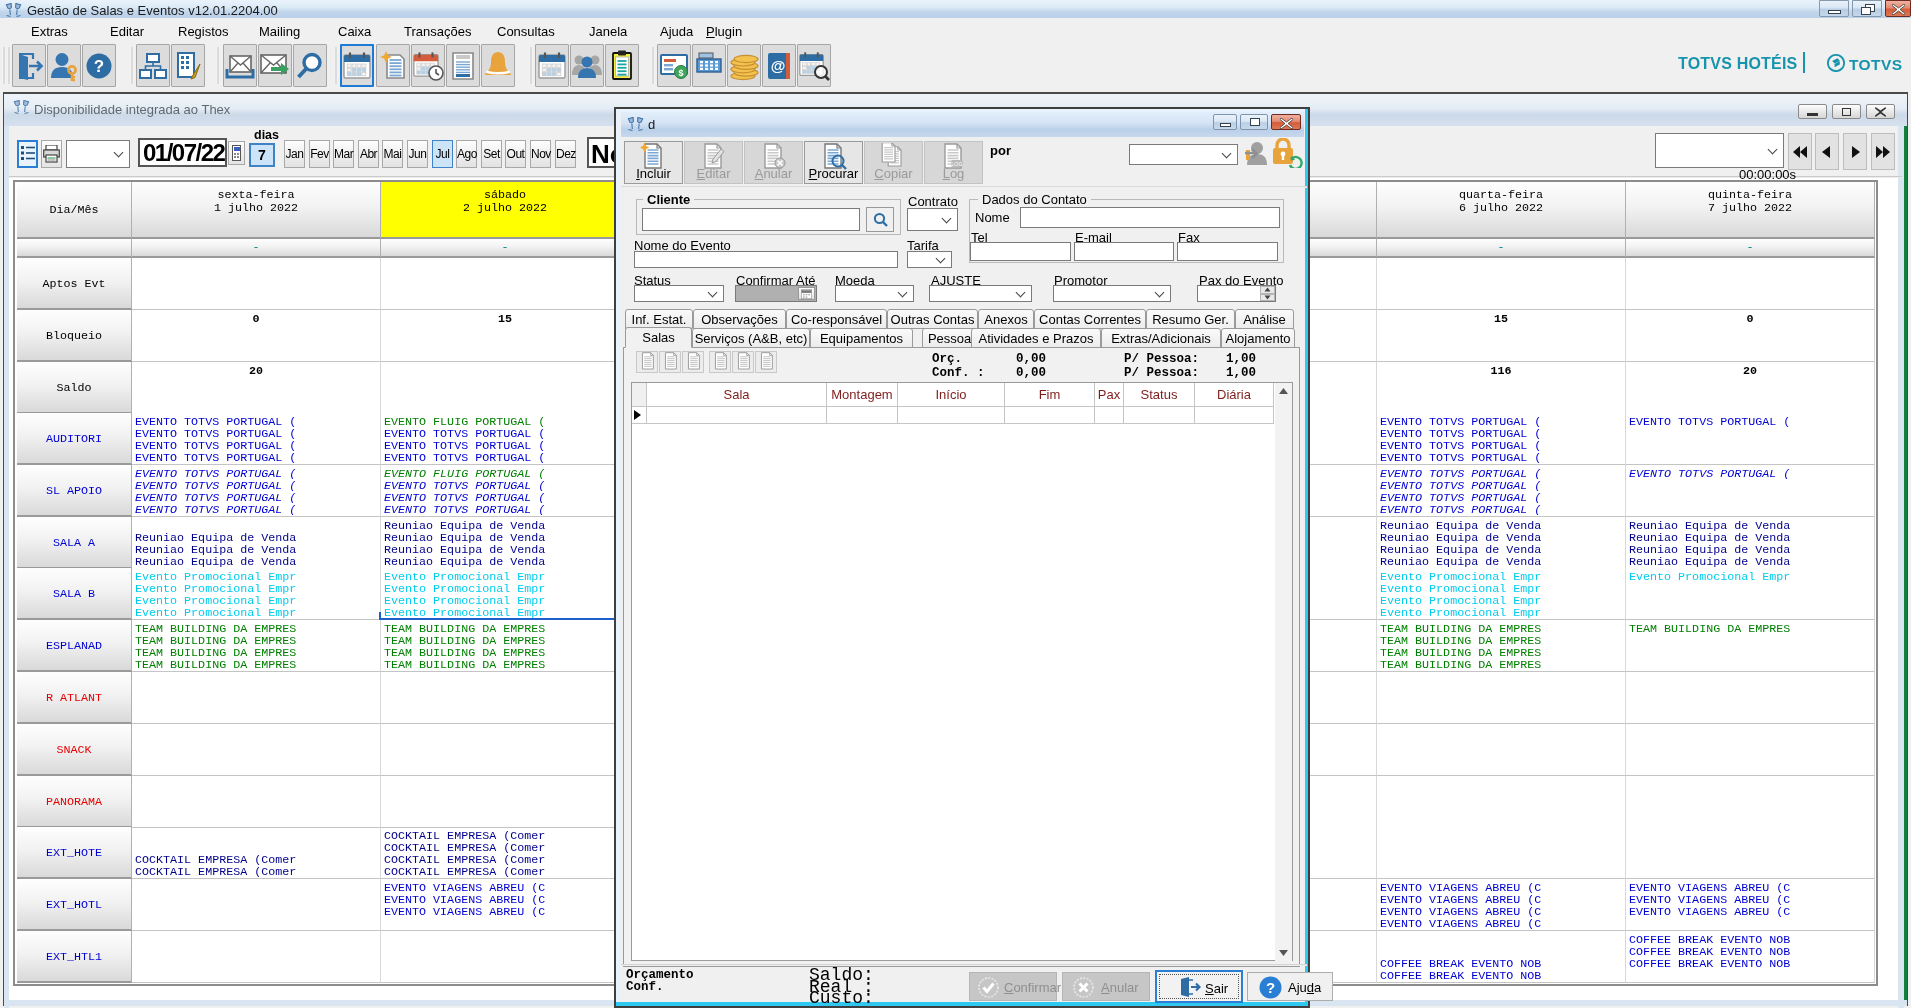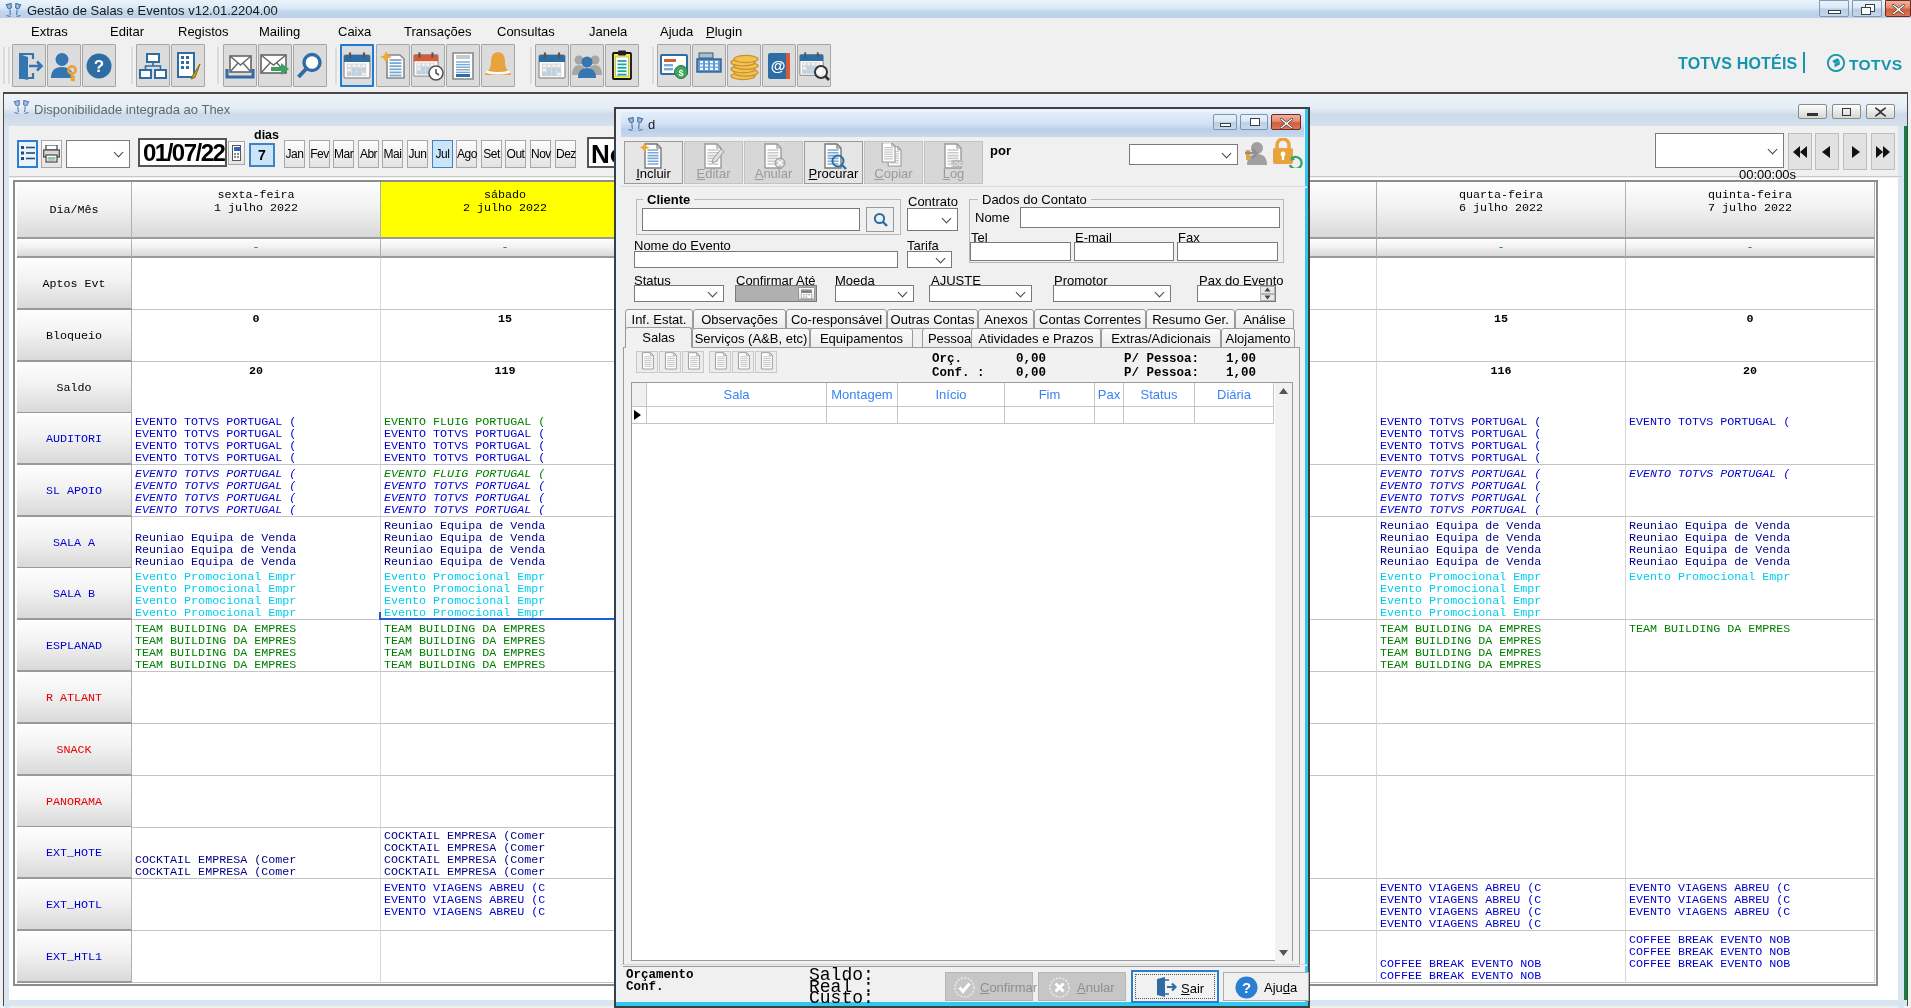--- a/index.html
+++ b/index.html
@@ -55,23 +55,23 @@
 .dtb.dis { color:#9a9a9a; border-color:#c3c3c3; background:#d7d7d7; }
 .dtb .lbl { position:absolute; bottom:2px; width:100%; }
 .u { text-decoration:underline; }
 .flabel { position:absolute; font-size:13px; color:#000; white-space:nowrap; }
 .field { position:absolute; background:#fff; border:1px solid #7a7a7a; }
 .group { position:absolute; border:1px solid #b9b9b9; }
 .group .glabel { position:absolute; left:8px; top:-8px; background:#f0f0f0; padding:0 4px; font-size:13px; }
 .tab { position:absolute; background:linear-gradient(180deg,#fafafa,#ececec); border:1px solid #9a9a9a;
   border-radius:3px 3px 0 0; font-size:13px; text-align:center; color:#000; }
 .dgh { position:absolute; background:#fff; border-right:1px solid #c5c5c5; border-bottom:1px solid #c5c5c5;
-  font-size:13px; text-align:center; color:#3b82f6; }
+  font-size:13px; text-align:center; color:#7f1d1d; }
 .bbtn { position:absolute; height:29px; font-size:13px; color:#000; background:#f0f0f0;
-  border:1px solid #adadad; text-align:center; }
+  border:1px solid #adadad; text-align:center;margin-left:24px; }
 .sbtn { position:absolute; width:22px; height:22px; background:#ececec; border:1px solid #c9c9c9; }
 </style>
 </head>
 <body>
 <div class="abs" id="titlebar">
     <span class="ttext">Gestão de Salas e Eventos v12.01.2204.00</span>
   </div>
 <svg class="abs" style="left:5px;top:3px;opacity:1.0" width="18" height="15" viewBox="0 0 18 15">
 <g stroke="#3a6ea5" fill="#9db8d9" stroke-width="1">
 <path d="M2 1 L7 1 L6.2 5 A2.6 2.6 0 0 1 2.8 5 Z" transform="rotate(-15 4.5 4)"></path>
@@ -581,21 +581,20 @@
       <div class="hcell" style="left:1611px;top:57px;width:249px;height:19px;color:#008080;line-height:17px">-</div>
       <div class="dcell" style="left:117px;top:128px;width:249px;height:52px;text-align:center;padding-left:0;font-weight:bold;">0</div>
       <div class="dcell" style="left:117px;top:180px;width:249px;height:52px;text-align:center;padding-left:0;font-weight:bold;">20</div>
       <div class="dcell" style="left:117px;top:231px;width:249px;height:52px;"><span style="color:#0000d4;">EVENTO TOTVS PORTUGAL (</span><br><span style="color:#0000d4;">EVENTO TOTVS PORTUGAL (</span><br><span style="color:#0000d4;">EVENTO TOTVS PORTUGAL (</span><br><span style="color:#0000d4;">EVENTO TOTVS PORTUGAL (</span></div>
       <div class="dcell" style="left:117px;top:283px;width:249px;height:52px;"><span style="color:#0000d4;font-style:italic;">EVENTO TOTVS PORTUGAL (</span><br><span style="color:#0000d4;font-style:italic;">EVENTO TOTVS PORTUGAL (</span><br><span style="color:#0000d4;font-style:italic;">EVENTO TOTVS PORTUGAL (</span><br><span style="color:#0000d4;font-style:italic;">EVENTO TOTVS PORTUGAL (</span></div>
       <div class="dcell" style="left:117px;top:335px;width:249px;height:52px;"> <br><span style="color:#00008b;">Reuniao Equipa de Venda</span><br><span style="color:#00008b;">Reuniao Equipa de Venda</span><br><span style="color:#00008b;">Reuniao Equipa de Venda</span></div>
       <div class="dcell" style="left:117px;top:386px;width:249px;height:52px;"><span style="color:#00cdee;">Evento Promocional Empr</span><br><span style="color:#00cdee;">Evento Promocional Empr</span><br><span style="color:#00cdee;">Evento Promocional Empr</span><br><span style="color:#00cdee;">Evento Promocional Empr</span></div>
       <div class="dcell" style="left:117px;top:438px;width:249px;height:52px;"><span style="color:#008000;">TEAM BUILDING DA EMPRES</span><br><span style="color:#008000;">TEAM BUILDING DA EMPRES</span><br><span style="color:#008000;">TEAM BUILDING DA EMPRES</span><br><span style="color:#008000;">TEAM BUILDING DA EMPRES</span></div>
       <div class="dcell" style="left:117px;top:645px;width:249px;height:52px;"> <br> <br><span style="color:#00008b;">COCKTAIL EMPRESA (Comer</span><br><span style="color:#00008b;">COCKTAIL EMPRESA (Comer</span></div>
       <div class="dcell" style="left:366px;top:128px;width:249px;height:52px;text-align:center;padding-left:0;font-weight:bold;">15</div>
-      <div class="dcell" style="left:366px;top:180px;width:249px;height:52px;text-align:center;padding-left:0;font-weight:bold;">119</div>
       <div class="dcell" style="left:366px;top:231px;width:249px;height:52px;"><span style="color:#008000;">EVENTO FLUIG PORTUGAL (</span><br><span style="color:#0000d4;">EVENTO TOTVS PORTUGAL (</span><br><span style="color:#0000d4;">EVENTO TOTVS PORTUGAL (</span><br><span style="color:#0000d4;">EVENTO TOTVS PORTUGAL (</span></div>
       <div class="dcell" style="left:366px;top:283px;width:249px;height:52px;"><span style="color:#008000;font-style:italic;">EVENTO FLUIG PORTUGAL (</span><br><span style="color:#0000d4;font-style:italic;">EVENTO TOTVS PORTUGAL (</span><br><span style="color:#0000d4;font-style:italic;">EVENTO TOTVS PORTUGAL (</span><br><span style="color:#0000d4;font-style:italic;">EVENTO TOTVS PORTUGAL (</span></div>
       <div class="dcell" style="left:366px;top:335px;width:249px;height:52px;"><span style="color:#00008b;">Reuniao Equipa de Venda</span><br><span style="color:#00008b;">Reuniao Equipa de Venda</span><br><span style="color:#00008b;">Reuniao Equipa de Venda</span><br><span style="color:#00008b;">Reuniao Equipa de Venda</span></div>
       <div class="dcell" style="left:366px;top:386px;width:249px;height:52px;"><span style="color:#00cdee;">Evento Promocional Empr</span><br><span style="color:#00cdee;">Evento Promocional Empr</span><br><span style="color:#00cdee;">Evento Promocional Empr</span><br><span style="color:#00cdee;">Evento Promocional Empr</span></div>
       <div class="dcell" style="left:366px;top:438px;width:249px;height:52px;"><span style="color:#008000;">TEAM BUILDING DA EMPRES</span><br><span style="color:#008000;">TEAM BUILDING DA EMPRES</span><br><span style="color:#008000;">TEAM BUILDING DA EMPRES</span><br><span style="color:#008000;">TEAM BUILDING DA EMPRES</span></div>
       <div class="dcell" style="left:366px;top:645px;width:249px;height:52px;"><span style="color:#00008b;">COCKTAIL EMPRESA (Comer</span><br><span style="color:#00008b;">COCKTAIL EMPRESA (Comer</span><br><span style="color:#00008b;">COCKTAIL EMPRESA (Comer</span><br><span style="color:#00008b;">COCKTAIL EMPRESA (Comer</span></div>
       <div class="dcell" style="left:366px;top:697px;width:249px;height:52px;"><span style="color:#0000d4;">EVENTO VIAGENS ABREU (C</span><br><span style="color:#0000d4;">EVENTO VIAGENS ABREU (C</span><br><span style="color:#0000d4;">EVENTO VIAGENS ABREU (C</span></div>
       <div class="dcell" style="left:1362px;top:128px;width:249px;height:52px;text-align:center;padding-left:0;font-weight:bold;">15</div>
       <div class="dcell" style="left:1362px;top:180px;width:249px;height:52px;text-align:center;padding-left:0;font-weight:bold;">116</div>
       <div class="dcell" style="left:1362px;top:231px;width:249px;height:52px;"><span style="color:#0000d4;">EVENTO TOTVS PORTUGAL (</span><br><span style="color:#0000d4;">EVENTO TOTVS PORTUGAL (</span><br><span style="color:#0000d4;">EVENTO TOTVS PORTUGAL (</span><br><span style="color:#0000d4;">EVENTO TOTVS PORTUGAL (</span></div>

